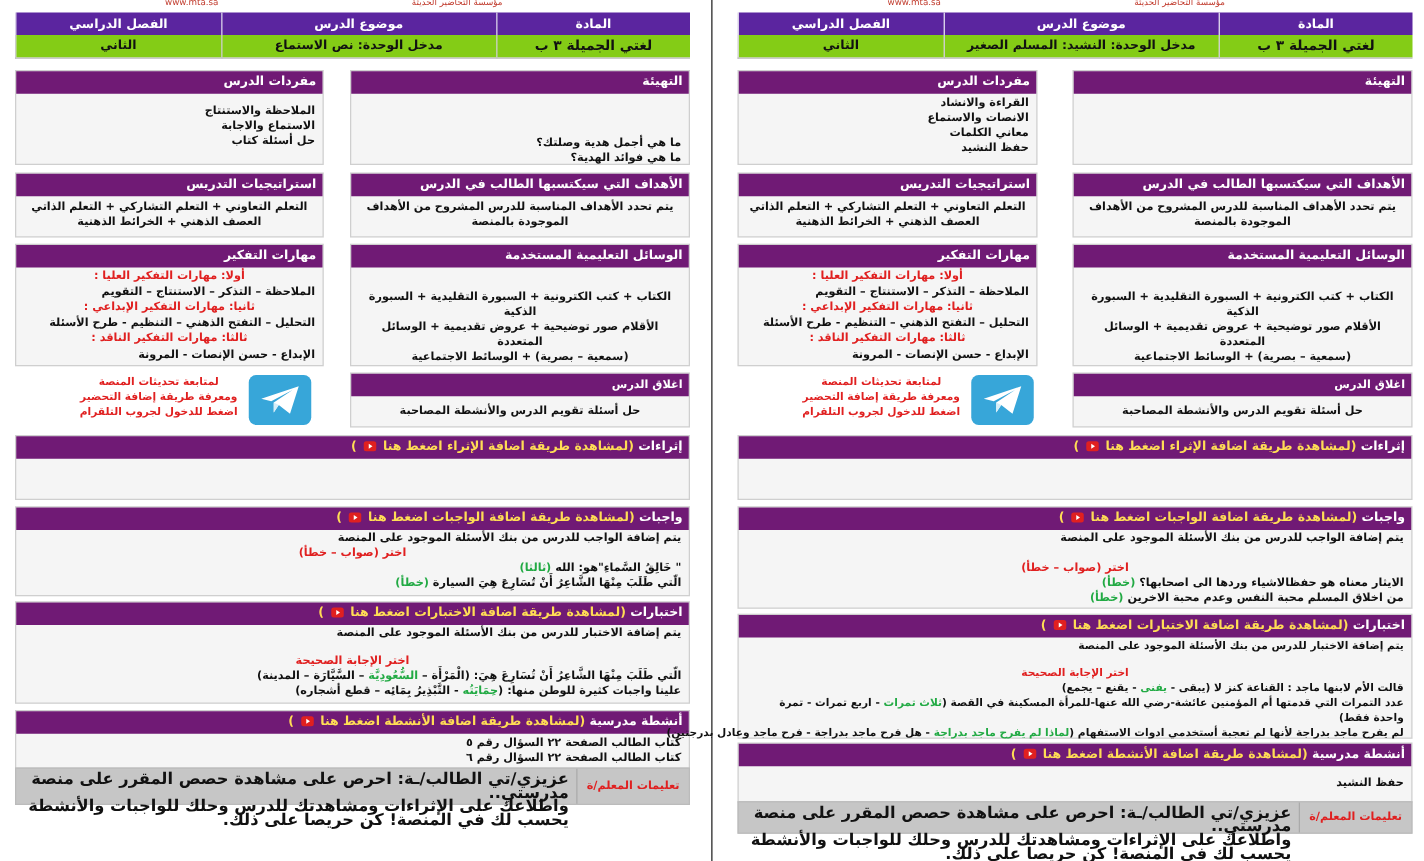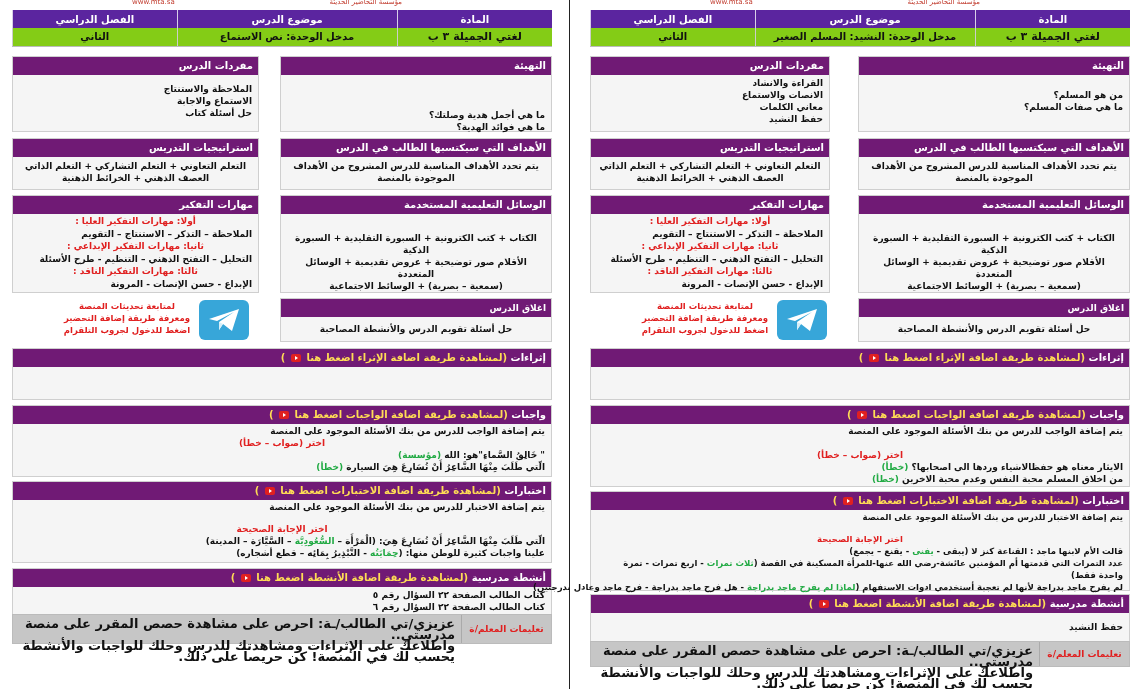--- a/index.html
+++ b/index.html
@@ -130,21 +130,21 @@
   </div>
 
   <div class="box" style="right:0; top:405px; width:540px; height:72px;">
     <div class="bh">
       <span>واجبات</span>
       <span class="yel"><span>(لمشاهدة طريقة اضافة الواجبات اضغط هنا</span> <span class="yt"></span> <span>)</span></span>
     </div>
     <div class="bb" style="padding-top:1px;">
       <div>يتم إضافة الواجب للدرس من بنك الأسئلة الموجود على المنصة</div>
       <div class="red">اختر (صواب – خطأ)</div>
-      <div><span>" خَالِقُ السَّماءِ"هو: الله </span><span class="green">(مؤسسة)</span></div>
+      <div><span>" خَالِقُ السَّماءِ"هو: الله </span><span class="green">(ثالثا)</span></div>
       <div><span>الّتي طَلَبَ مِنْهَا الشَّاعِرُ أَنْ تُسَارِعَ هِيَ السيارة </span><span class="green">(خطأ)</span></div>
     </div>
   </div>
 
   <div class="box" style="right:0; top:481px; width:540px; height:82px;">
     <div class="bh">
       <span>اختبارات</span>
       <span class="yel"><span>(لمشاهدة طريقة اضافة الاختبارات اضغط هنا</span> <span class="yt"></span> <span>)</span></span>
     </div>
     <div class="bb" style="padding-top:1px;">
@@ -191,24 +191,20 @@
     <tr class="v">
       <td class="subj">لغتي الجميلة ٣ ب</td>
       <td>مدخل الوحدة: النشيد: المسلم الصغير</td>
       <td>الثاني</td>
     </tr>
   </tbody>
     </table>
 
   <div class="box" style="right:0; top:56px; width:272px; height:76px;">
     <div class="bh">التهيئة</div>
-    <div class="bb" style="padding-top:14px;">
-      <div>من هو المسلم؟</div>
-      <div>ما هي صفات المسلم؟</div>
-    </div>
   </div>
   <div class="box" style="left:0; top:56px; width:240px; height:76px;">
     <div class="bh">مفردات الدرس</div>
     <div class="bb" style="padding-top:2px;">
       <div>القراءة والانشاد</div>
       <div>الانصات والاستماع</div>
       <div>معاني الكلمات</div>
       <div>حفظ النشيد</div>
     </div>
   </div>

